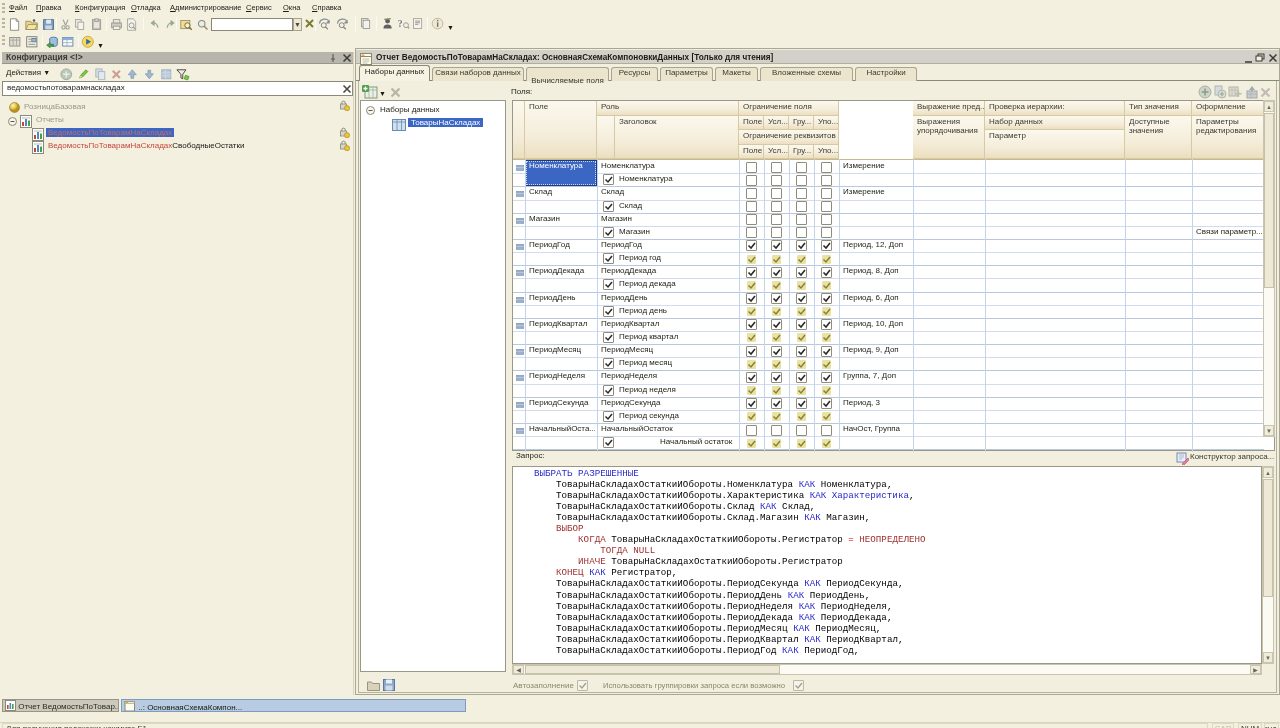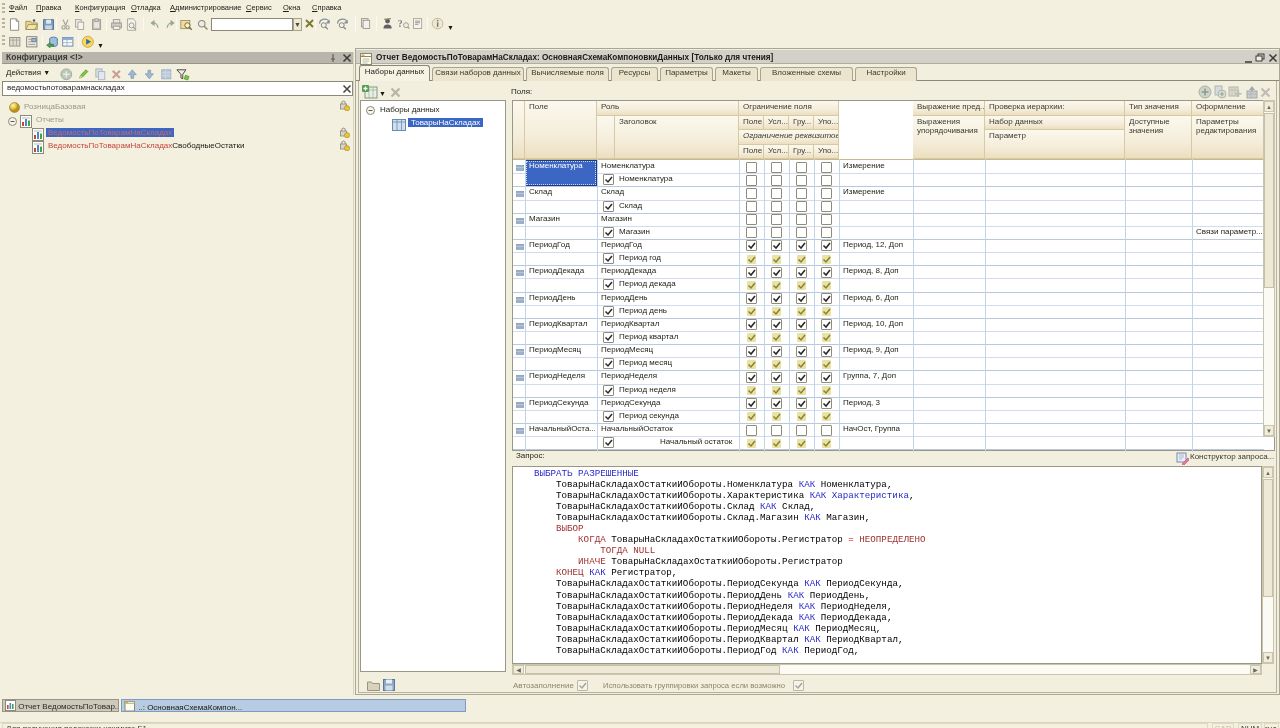--- a/index.html
+++ b/index.html
@@ -286,21 +286,21 @@
         <rect x="3" y="1" width="6" height="5" fill="none" stroke="#3a3a30"></rect>
         <rect x="1" y="3" width="6" height="5" fill="#f2efdf" stroke="#3a3a30"></rect>
       </svg></div>
 <div class="abs" style="left:912px;top:4px;width:10px;height:10px;"><svg width="10" height="10">
         <path d="M1.5 1.5l7 7M8.5 1.5l-7 7" stroke="#3a3a30" stroke-width="1.5"></path>
       </svg></div>
 <div class="abs" style="left:0;top:16px;width:923px;height:16px;">
 <div class="abs" style="left:0;top:15px;width:923px;height:1px;background:#8a8876;"></div>
 <div class="abs" style="left:3px;top:0;width:71px;height:16px;background:#f6f3e4;border:1px solid #8a8876;border-bottom:none;border-radius:3px 3px 0 0;text-align:center;padding-top:1px;z-index:2;">Наборы данных</div>
 <div class="abs" style="left:76px;top:2px;width:92px;height:14px;background:#ebe5cd;border:1px solid #a8a48e;border-bottom:none;border-radius:3px 3px 0 0;text-align:center;padding-top:0px;color:#3a3a2e;">Связи наборов данных</div>
-<div class="abs" style="left:170px;top:2px;width:83px;height:14px;background:#ebe5cd;border:1px solid #a8a48e;border-bottom:none;border-radius:3px 3px 0 0;text-align:center;padding-top:0px;color:#3a3a2e;">Вычисляемые поля</div>
+<div class="abs" style="left:170px;top:2px;width:83px;height:14px;background:#ebe5cd;border:1px solid #a8a48e;border-bottom:none;border-radius:3px 3px 0 0;text-align:center;padding-top:8px;color:#3a3a2e;">Вычисляемые поля</div>
 <div class="abs" style="left:255px;top:2px;width:47px;height:14px;background:#ebe5cd;border:1px solid #a8a48e;border-bottom:none;border-radius:3px 3px 0 0;text-align:center;padding-top:0px;color:#3a3a2e;">Ресурсы</div>
 <div class="abs" style="left:304px;top:2px;width:53px;height:14px;background:#ebe5cd;border:1px solid #a8a48e;border-bottom:none;border-radius:3px 3px 0 0;text-align:center;padding-top:0px;color:#3a3a2e;">Параметры</div>
 <div class="abs" style="left:359px;top:2px;width:43px;height:14px;background:#ebe5cd;border:1px solid #a8a48e;border-bottom:none;border-radius:3px 3px 0 0;text-align:center;padding-top:0px;color:#3a3a2e;">Макеты</div>
 <div class="abs" style="left:404px;top:2px;width:93px;height:14px;background:#ebe5cd;border:1px solid #a8a48e;border-bottom:none;border-radius:3px 3px 0 0;text-align:center;padding-top:0px;color:#3a3a2e;">Вложенные схемы</div>
 <div class="abs" style="left:499px;top:2px;width:62px;height:14px;background:#ebe5cd;border:1px solid #a8a48e;border-bottom:none;border-radius:3px 3px 0 0;text-align:center;padding-top:0px;color:#3a3a2e;">Настройки</div>
 </div>
 <div class="abs" style="left:2px;top:32px;width:919px;height:612px;border:1px solid #b5b29e;border-top:none;">
 <div style="position:absolute;left:2px;top:3px;filter:saturate(0.7);"><svg width="17" height="16" viewBox="0 0 17 16">
           <rect x="4" y="3" width="12" height="11" fill="#e8f0e4" stroke="#7a9a74"></rect>
           <path d="M4 6h12M8 3v11M12 3v11" stroke="#9ab894" stroke-width="0.8"></path>
@@ -349,21 +349,21 @@
 <div class="hdrcell" style="left:0px;top:0px;width:12px;height:58px;"></div>
 <div class="hdrcell" style="left:12px;top:0px;width:72px;height:58px;">Поле</div>
 <div class="hdrcell" style="left:84px;top:0px;width:142px;height:14.5px;">Роль</div>
 <div class="hdrcell" style="left:84px;top:14.5px;width:18px;height:43.5px;"></div>
 <div class="hdrcell" style="left:102px;top:14.5px;width:124px;height:43.5px;">Заголовок</div>
 <div class="hdrcell" style="left:226px;top:0px;width:100px;height:14.5px;">Ограничение поля</div>
 <div class="hdrcell" style="left:226px;top:14.5px;width:25px;height:14.5px;">Поле</div>
 <div class="hdrcell" style="left:251px;top:14.5px;width:25px;height:14.5px;">Усл...</div>
 <div class="hdrcell" style="left:276px;top:14.5px;width:25px;height:14.5px;">Гру...</div>
 <div class="hdrcell" style="left:301px;top:14.5px;width:25px;height:14.5px;">Упо...</div>
-<div class="hdrcell" style="left:226px;top:29px;width:100px;height:14.5px;font-style:italic;">Ограничение реквизитов</div>
+<div class="hdrcell" style="left:226px;top:29px;width:100px;height:14.5px;">Ограничение реквизитов</div>
 <div class="hdrcell" style="left:226px;top:43.5px;width:25px;height:14.5px;">Поле</div>
 <div class="hdrcell" style="left:251px;top:43.5px;width:25px;height:14.5px;">Усл...</div>
 <div class="hdrcell" style="left:276px;top:43.5px;width:25px;height:14.5px;">Гру...</div>
 <div class="hdrcell" style="left:301px;top:43.5px;width:25px;height:14.5px;">Упо...</div>
 <div class="hdrcell" style="left:400px;top:0px;width:72px;height:14.5px;">Выражение пред...</div>
 <div class="hdrcell wrap" style="left:400px;top:14.5px;width:72px;height:43.5px;">Выражения упорядочивания</div>
 <div class="hdrcell" style="left:472px;top:0px;width:140px;height:14.5px;">Проверка иерархии:</div>
 <div class="hdrcell" style="left:472px;top:14.5px;width:140px;height:14.5px;">Набор данных</div>
 <div class="hdrcell" style="left:472px;top:29px;width:140px;height:29px;">Параметр</div>
 <div class="hdrcell" style="left:612px;top:0px;width:67px;height:14.5px;">Тип значения</div>

